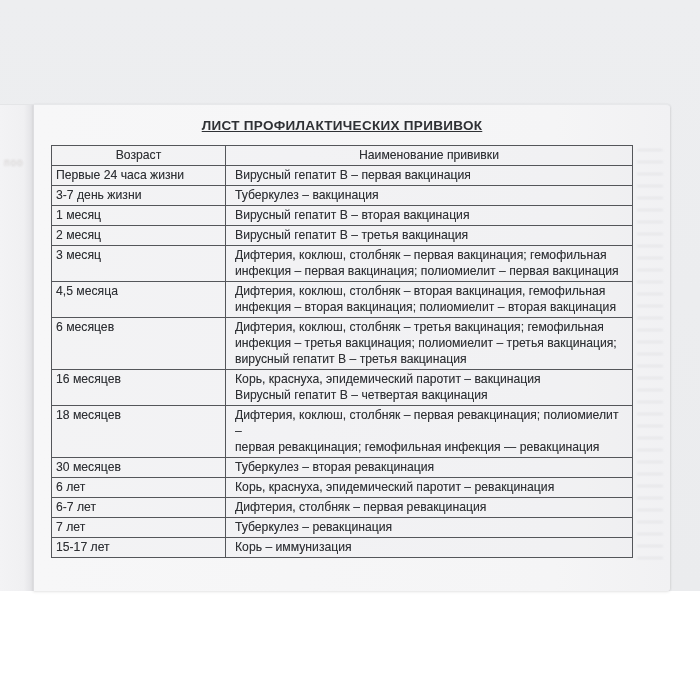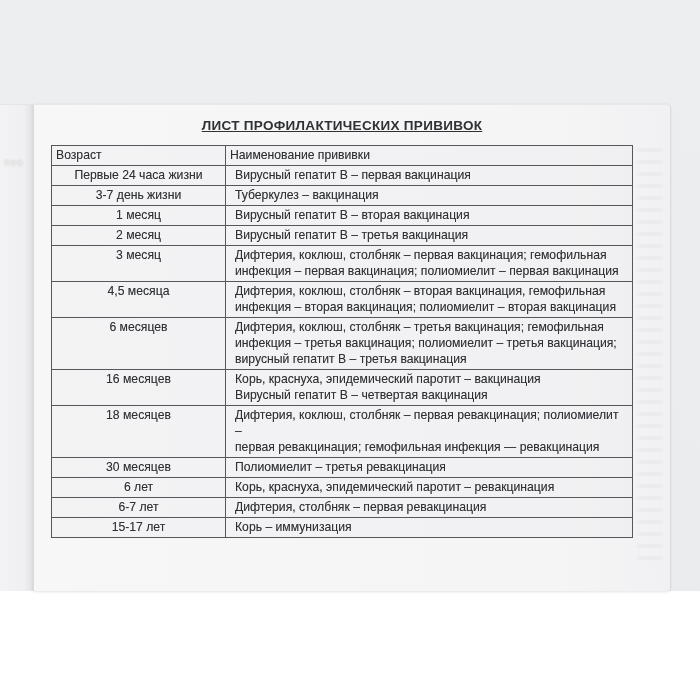--- a/index.html
+++ b/index.html
@@ -71,26 +71,26 @@
     color:var(--text);
     text-shadow:0 0 0.5px rgba(46,48,52,0.38);
   }
   table.vax th, table.vax td{
     border:1px solid var(--table-border);
     vertical-align:top;
     background:rgba(234,234,237,0.35);
   }
   table.vax th{
     font-weight:normal;
-    text-align:left;
+    text-align:center;
     padding:1px 4px 2px;
   }
   col.age-col{width:174px;}
   td.age-cell{
-    text-align:center;
+    text-align:left;
     padding:1px 4px 2px;
   }
   td.vaccine-cell{
     padding:1px 5px 2px 9px;
     white-space:pre-line;
   }
 </style>
 </head>
 <body>
 
@@ -155,29 +155,33 @@
           <td class="vaccine-cell">Корь, краснуха, эпидемический паротит – вакцинация
 Вирусный гепатит В – четвертая вакцинация</td>
         </tr>
         <tr>
           <td class="age-cell">18 месяцев</td>
           <td class="vaccine-cell">Дифтерия, коклюш, столбняк – первая ревакцинация; полиомиелит –
 первая ревакцинация; гемофильная инфекция — ревакцинация</td>
         </tr>
         <tr>
           <td class="age-cell">30 месяцев</td>
-          <td class="vaccine-cell">Полиомиелит – третья ревакцинация</td>
+          <td class="vaccine-cell">Туберкулез – вторая ревакцинация</td>
         </tr>
         <tr>
           <td class="age-cell">6 лет</td>
           <td class="vaccine-cell">Корь, краснуха, эпидемический паротит – ревакцинация</td>
         </tr>
         <tr>
           <td class="age-cell">6-7 лет</td>
           <td class="vaccine-cell">Дифтерия, столбняк – первая ревакцинация</td>
         </tr>
         <tr>
+          <td class="age-cell">7 лет</td>
+          <td class="vaccine-cell">Туберкулез – ревакцинация</td>
+        </tr>
+        <tr>
           <td class="age-cell">15-17 лет</td>
           <td class="vaccine-cell">Корь – иммунизация</td>
         </tr>
       </tbody>
   </table>
 </div>
 
 </body></html>

